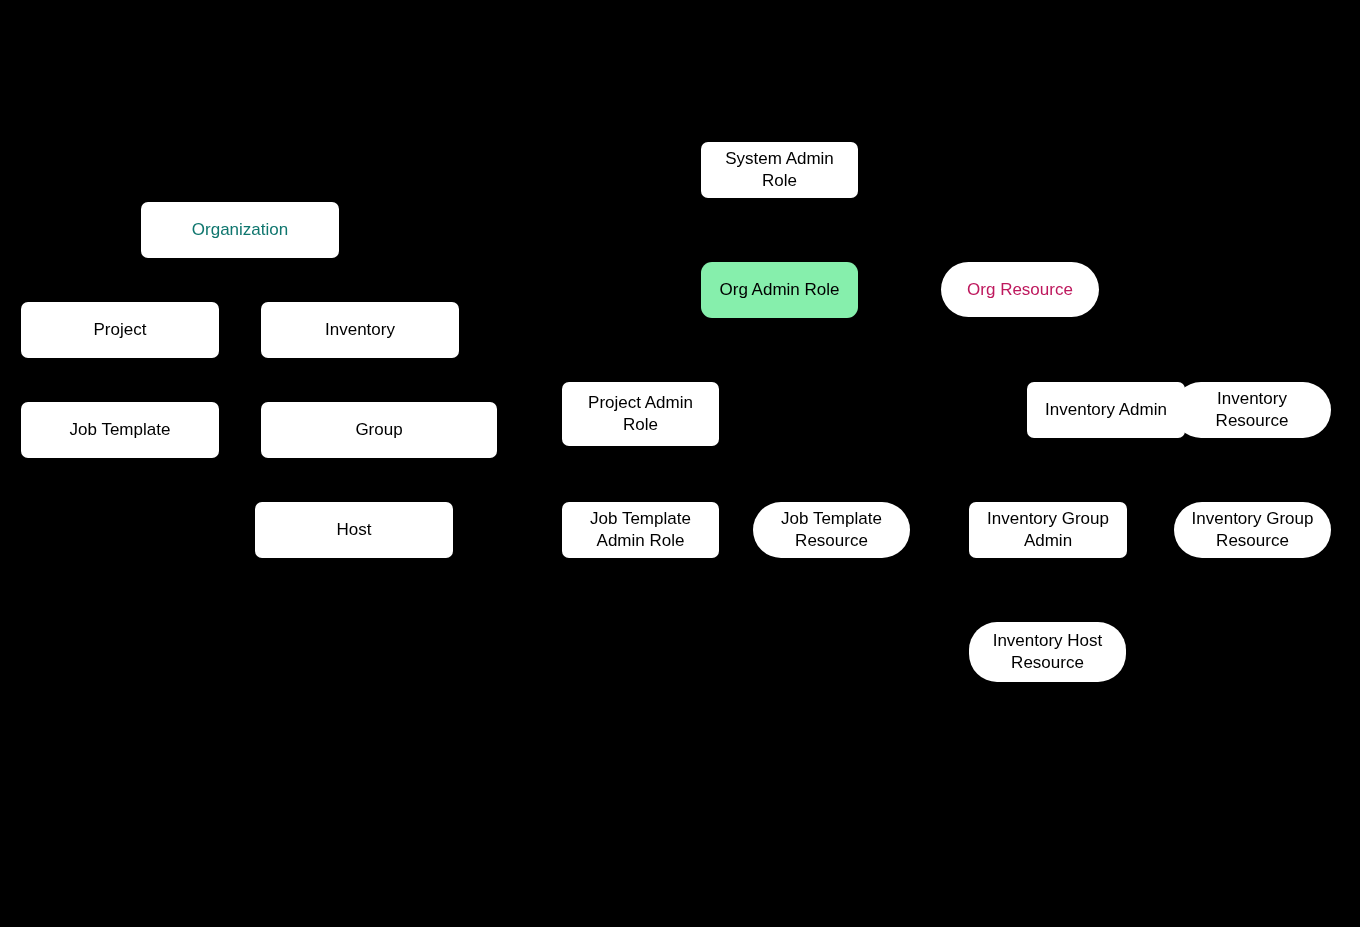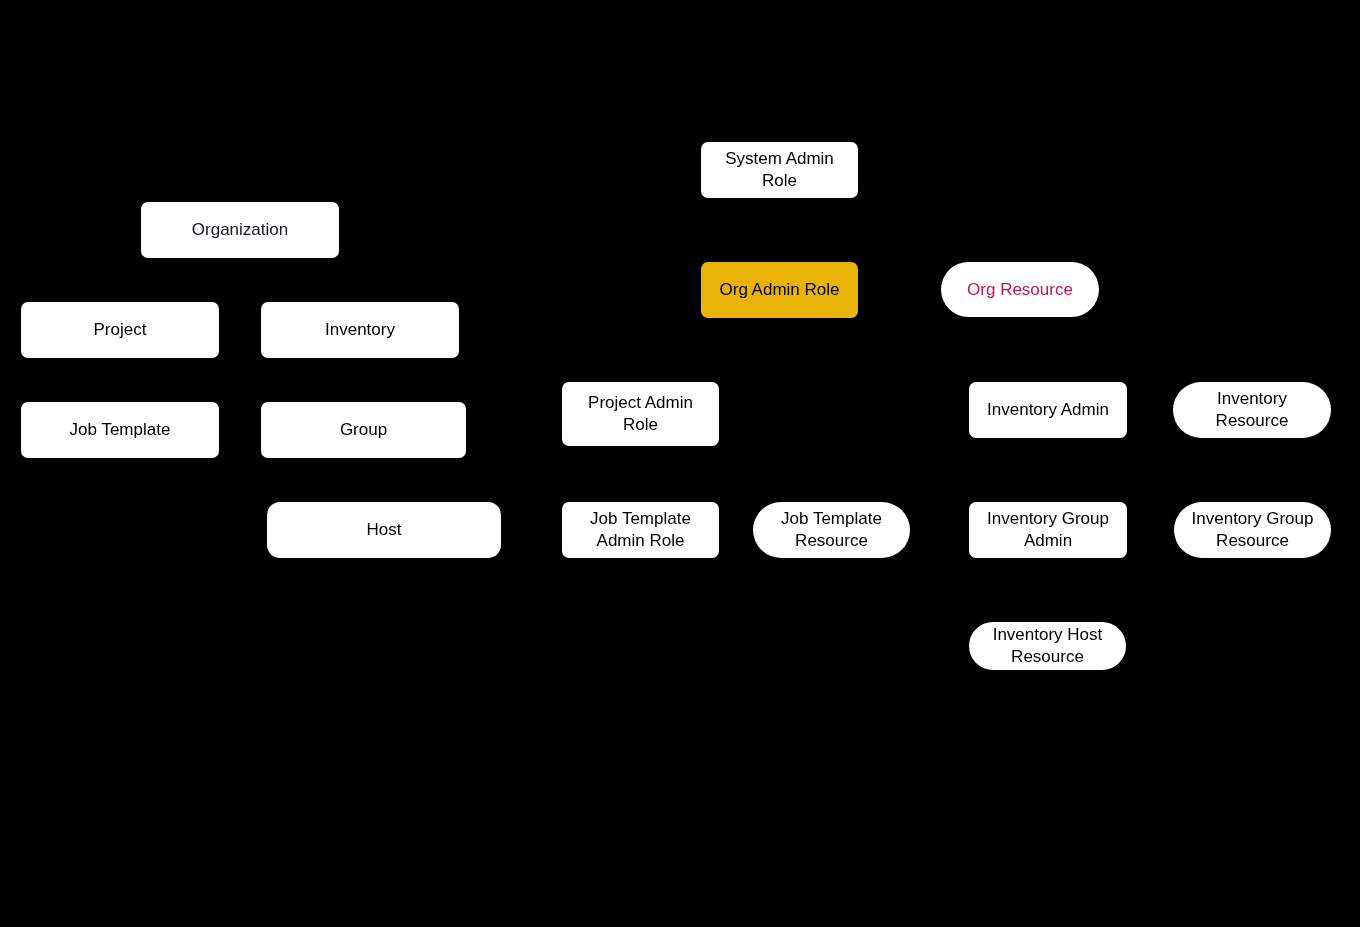--- a/index.html
+++ b/index.html
@@ -37,38 +37,38 @@
     border-radius: 7px;
   }
   .node.pill {
     border-radius: 28px;
   }
 </style>
 </head>
 <body>
 
 <div id="diagram" style="background: rgb(0, 0, 0);">
-    <div class="node rect" style="left: 141px; top: 202px; width: 198px; height: 56px; background: rgb(255, 255, 255); color: #0f172a;"><span>Organization</span></div>
+    <div class="node rect" style="left: 141px; top: 202px; width: 198px; height: 56px; background: rgb(255, 255, 255); color: #0f766e;"><span>Organization</span></div>
     <div class="node rect" style="left: 21px; top: 302px; width: 198px; height: 56px; background: rgb(255, 255, 255); color: rgb(0, 0, 0);"><span>Project</span></div>
     <div class="node rect" style="left: 261px; top: 302px; width: 198px; height: 56px; background: rgb(255, 255, 255); color: rgb(0, 0, 0);"><span>Inventory</span></div>
     <div class="node rect" style="left: 21px; top: 402px; width: 198px; height: 56px; background: rgb(255, 255, 255); color: rgb(0, 0, 0);"><span>Job Template</span></div>
-    <div class="node rect" style="left: 261px; top: 402px; width: 205px; height: 56px; background: rgb(255, 255, 255); color: rgb(0, 0, 0);"><span>Group</span></div>
-    <div class="node rect" style="left: 267px; top: 502px; width: 234px; height: 56px; background: rgb(255, 255, 255); color: rgb(0, 0, 0); border-radius: 13px;"><span>Host</span></div>
+    <div class="node rect" style="left: 261px; top: 402px; width: 236px; height: 56px; background: rgb(255, 255, 255); color: rgb(0, 0, 0);"><span>Group</span></div>
+    <div class="node rect" style="left: 255px; top: 502px; width: 198px; height: 56px; background: rgb(255, 255, 255); color: rgb(0, 0, 0);"><span>Host</span></div>
     <div class="node rect" style="left: 701px; top: 142px; width: 157px; height: 56px; background: rgb(255, 255, 255); color: rgb(0, 0, 0);"><span>System Admin
 Role</span></div>
-    <div class="node rect" style="left: 701px; top: 262px; width: 157px; height: 56px; background: #eab308; color: rgb(0, 0, 0);"><span>Org Admin Role</span></div>
+    <div class="node rect" style="left: 701px; top: 262px; width: 157px; height: 56px; background: #86efac; color: rgb(0, 0, 0); border-radius: 11px;"><span>Org Admin Role</span></div>
     <div class="node pill" style="left: 941px; top: 262px; width: 158px; height: 55px; background: rgb(255, 255, 255); color: #be185d;"><span>Org Resource</span></div>
     <div class="node rect" style="left: 562px; top: 382px; width: 157px; height: 64px; background: rgb(255, 255, 255); color: rgb(0, 0, 0);"><span>Project Admin
 Role</span></div>
-    <div class="node rect" style="left: 969px; top: 382px; width: 158px; height: 56px; background: rgb(255, 255, 255); color: rgb(0, 0, 0);"><span>Inventory Admin</span></div>
+    <div class="node rect" style="left: 1027px; top: 382px; width: 158px; height: 56px; background: rgb(255, 255, 255); color: rgb(0, 0, 0);"><span>Inventory Admin</span></div>
     <div class="node pill" style="left: 1173px; top: 382px; width: 158px; height: 56px; background: rgb(255, 255, 255); color: rgb(0, 0, 0);"><span>Inventory
 Resource</span></div>
     <div class="node rect" style="left: 562px; top: 502px; width: 157px; height: 56px; background: rgb(255, 255, 255); color: rgb(0, 0, 0);"><span>Job Template
 Admin Role</span></div>
     <div class="node pill" style="left: 753px; top: 502px; width: 157px; height: 56px; background: rgb(255, 255, 255); color: rgb(0, 0, 0);"><span>Job Template
 Resource</span></div>
     <div class="node rect" style="left: 969px; top: 502px; width: 158px; height: 56px; background: rgb(255, 255, 255); color: rgb(0, 0, 0);"><span>Inventory Group
 Admin</span></div>
     <div class="node pill" style="left: 1174px; top: 502px; width: 157px; height: 56px; background: rgb(255, 255, 255); color: rgb(0, 0, 0);"><span>Inventory Group
 Resource</span></div>
-    <div class="node pill" style="left: 969px; top: 622px; width: 157px; height: 48px; background: rgb(255, 255, 255); color: rgb(0, 0, 0);"><span>Inventory Host
+    <div class="node pill" style="left: 969px; top: 622px; width: 157px; height: 60px; background: rgb(255, 255, 255); color: rgb(0, 0, 0);"><span>Inventory Host
 Resource</span></div>
   </div>
 
 </body></html>

